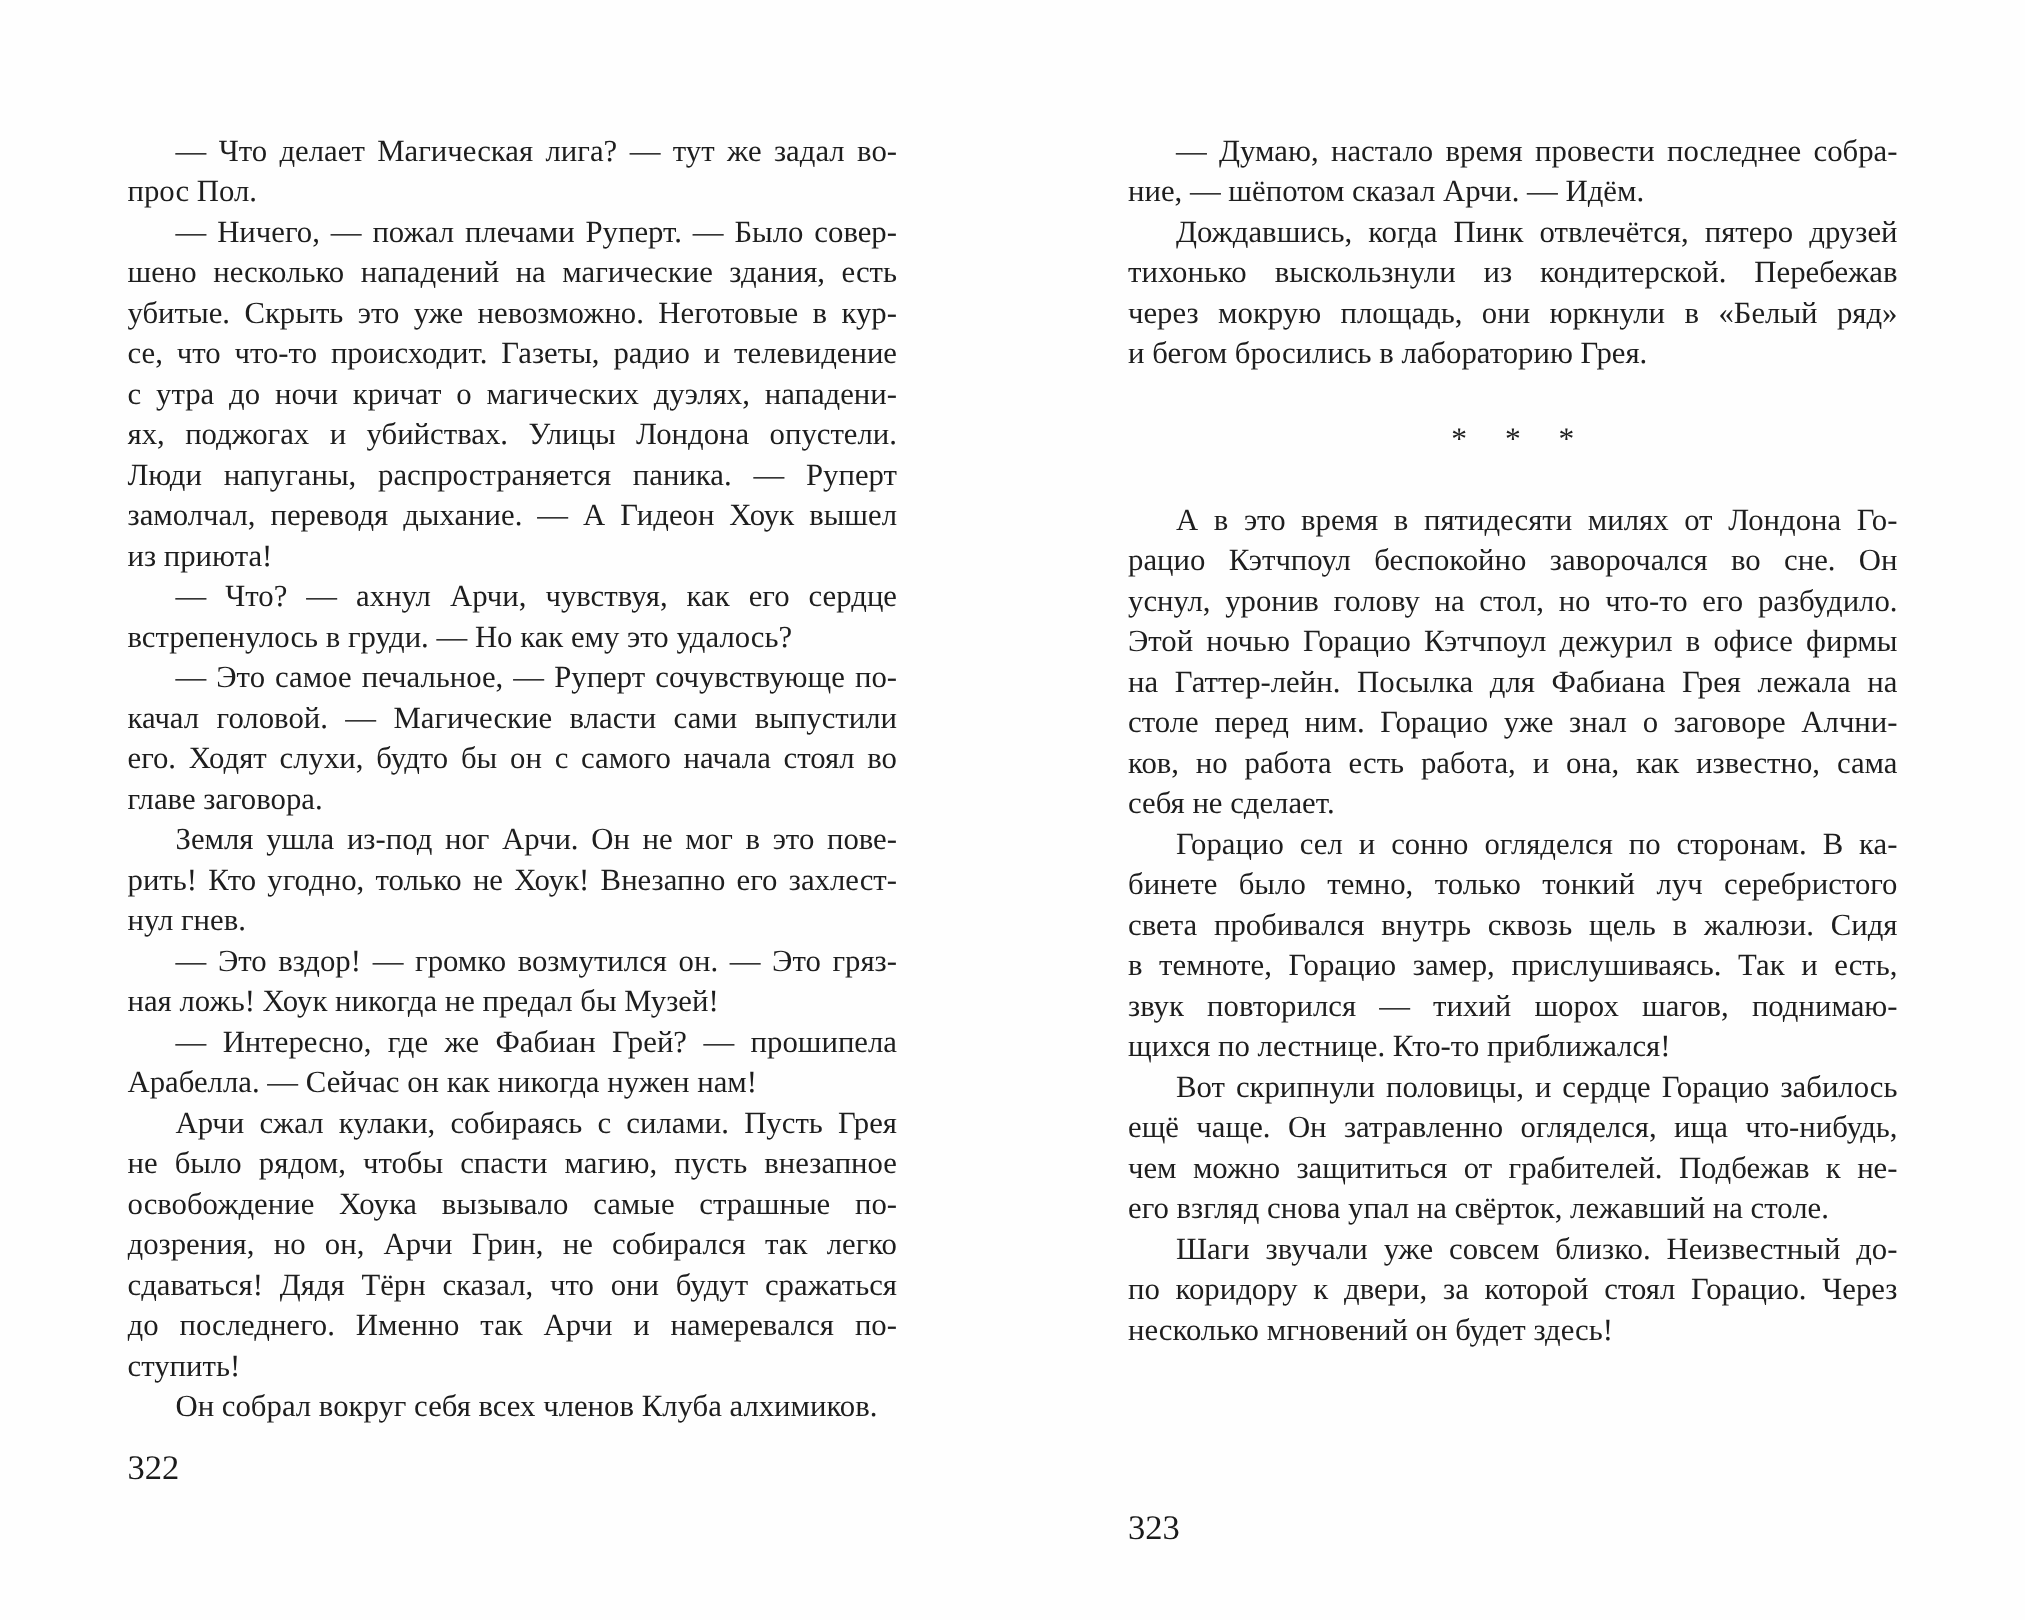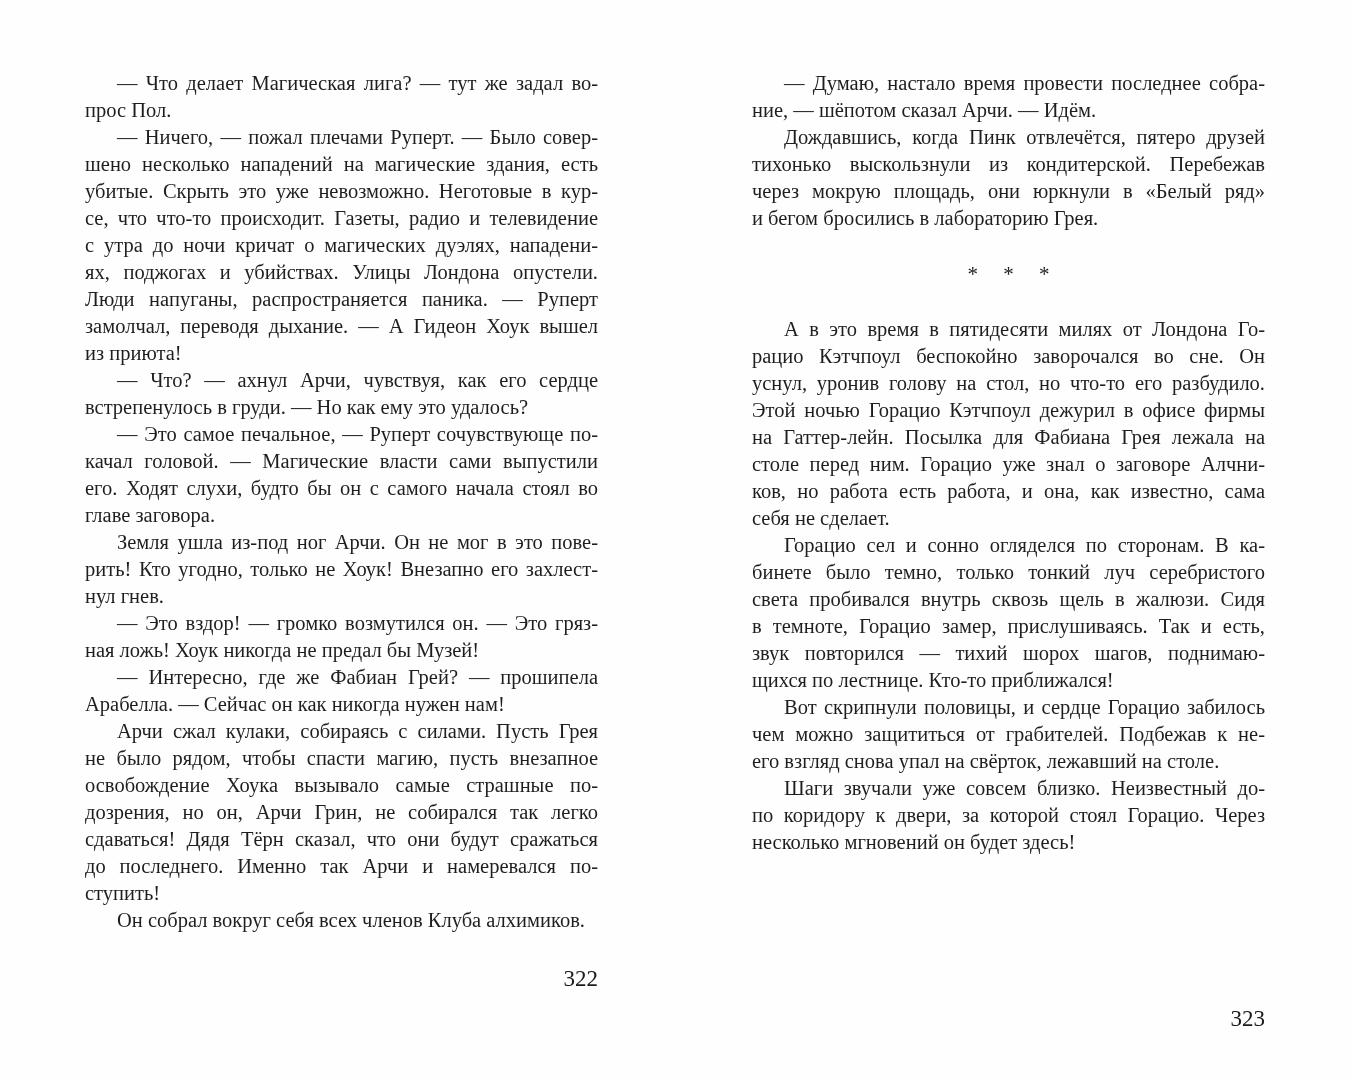--- a/index.html
+++ b/index.html
@@ -15,21 +15,21 @@
     font-family: "Liberation Serif", "DejaVu Serif", serif;
     color: #1e1e1e;
   }
   .spread {
     position: absolute;
     inset: 0;
     background: #fefefe;
   }
   .page-text {
     position: absolute;
-    top: 70px;
+    top: 88px;
     width: 513px;
     font-size: 20.5px;
     line-height: 27px;
   }
   .page-text.left  { left: 85px; }
   .page-text.right { left: 752px; }
   .line {
     height: 27px;
     overflow: hidden;
     text-align: justify;
@@ -49,21 +49,21 @@
     justify-content: center;
     font-size: 21px;
     letter-spacing: 10px;
     text-indent: 10px; 
     color: #1e1e1e;
   }
   .page-number {
     position: absolute;
     top: 966px;
     width: 513px;
-    text-align: right;
+    text-align: left;
     font-size: 23px;
     color: #1a1a1a;
   }
   .page-number.left  { left: 85px; }
   .page-number.right { left: 752px; margin-top: 40px; }
 </style>
 </head>
 <body>
 
 <div class="spread">
@@ -119,20 +119,21 @@
       <div class="line">столе перед ним. Горацио уже знал о заговоре Алчни-</div>
       <div class="line">ков, но работа есть работа, и она, как известно, сама</div>
       <div class="line last">себя не сделает.</div>
       <div class="line first">Горацио сел и сонно огляделся по сторонам. В ка-</div>
       <div class="line">бинете было темно, только тонкий луч серебристого</div>
       <div class="line">света пробивался внутрь сквозь щель в жалюзи. Сидя</div>
       <div class="line">в темноте, Горацио замер, прислушиваясь. Так и есть,</div>
       <div class="line">звук повторился — тихий шорох шагов, поднимаю-</div>
       <div class="line last">щихся по лестнице. Кто-то приближался!</div>
       <div class="line first">Вот скрипнули половицы, и сердце Горацио забилось</div>
+      <div class="line">ещё чаще. Он затравленно огляделся, ища что-нибудь,</div>
       <div class="line">чем можно защититься от грабителей. Подбежав к не-</div>
       <div class="line last">его взгляд снова упал на свёрток, лежавший на столе.</div>
       <div class="line first">Шаги звучали уже совсем близко. Неизвестный до-</div>
       <div class="line">по коридору к двери, за которой стоял Горацио. Через</div>
       <div class="line last">несколько мгновений он будет здесь!</div>
     </div>
 
   <div class="page-number left">322</div>
 
   <div class="page-number right">323</div>

